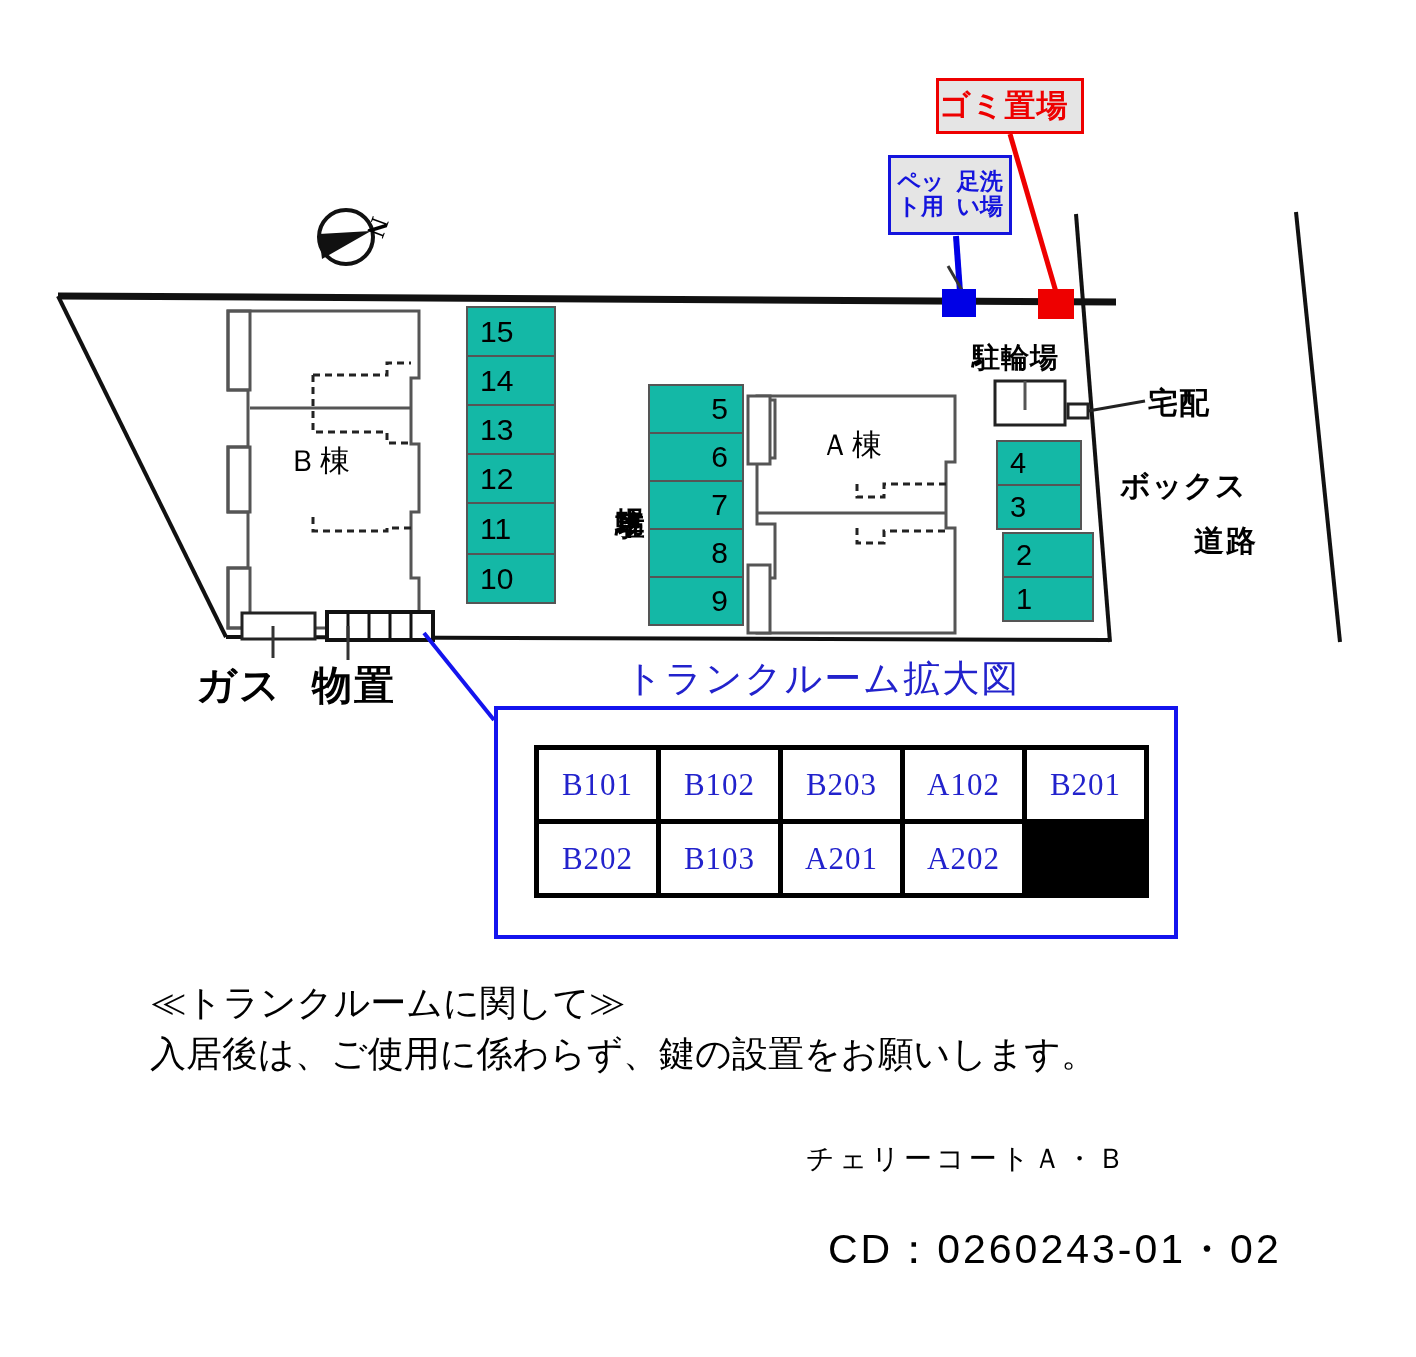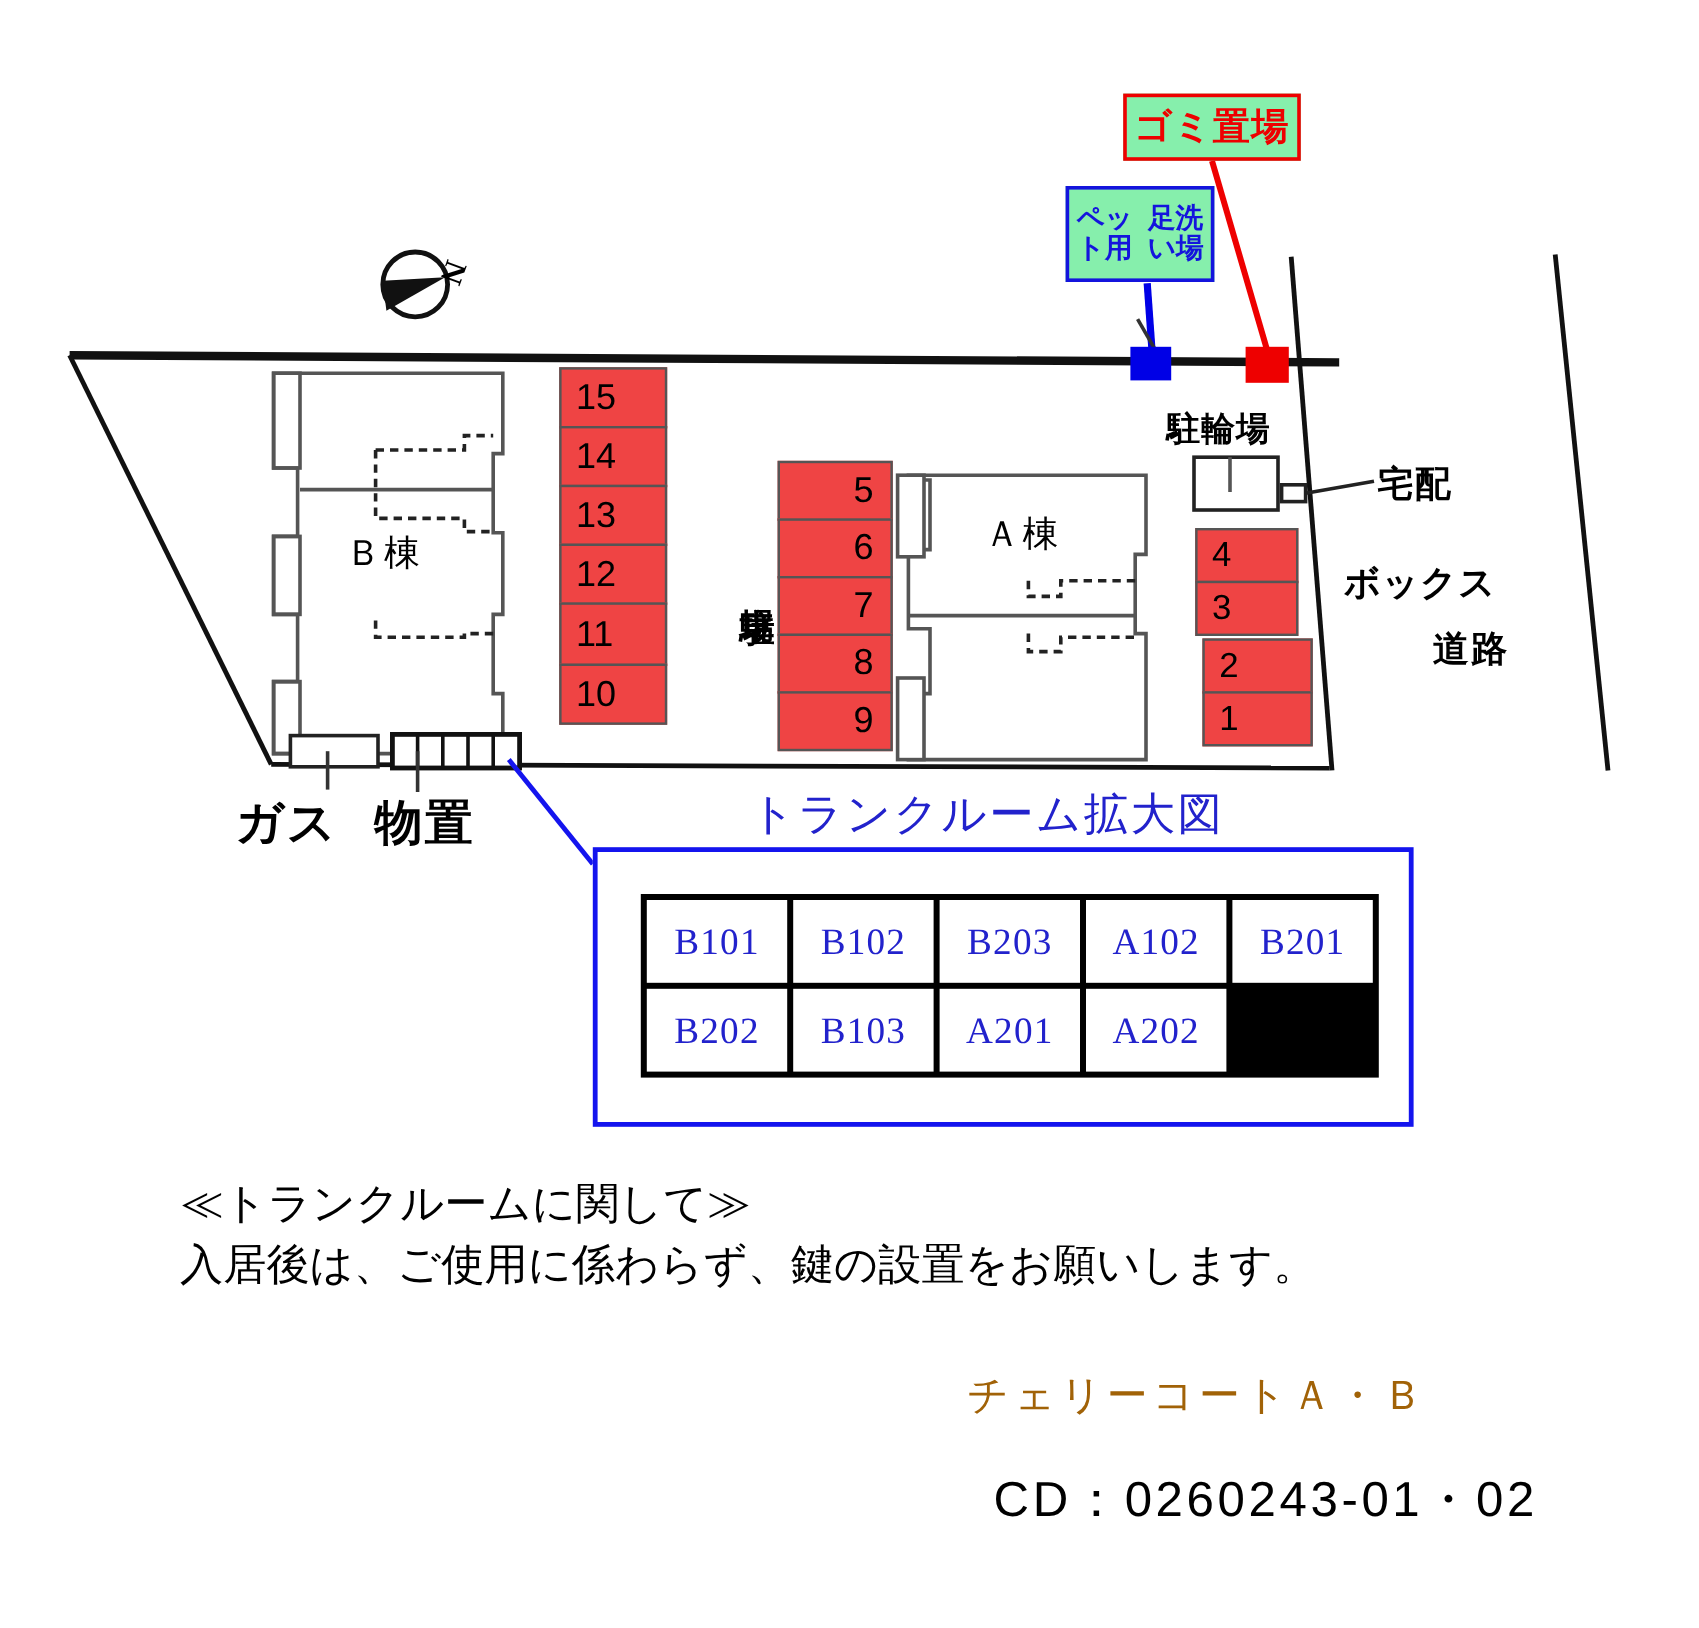--- a/index.html
+++ b/index.html
@@ -10,40 +10,40 @@
   }
   .stage{position:absolute;left:0;top:0;width:1416px;height:1357px;}
   svg.layer{position:absolute;left:0;top:0;width:1416px;height:1357px;pointer-events:none;}
 
   
   .jp{font-family:"Liberation Serif","DejaVu Serif",serif;}
   .jpb{font-family:Liberation Serif, serif;font-weight:bold;}
 
   
   .callout{
-    position:absolute;box-sizing:border-box;background:#86efac;
-    display:flex;align-items:center;justify-content:center;
+    position:absolute;box-sizing:border-box;background:#e5e5e5;
+    display:flex;align-items:center;
     text-align:center;line-height:1.08;font-weight:bold;
     font-family:"Liberation Serif","DejaVu Serif",serif;
   }
   #gomi-callout{
     left:936px;top:78px;width:148px;height:56px;
     border:3px solid #ee0000;color:#ee0000;font-size:31px;letter-spacing:1px;
   }
   #pet-callout{
     left:888px;top:155px;width:124px;height:80px;
     border:3px solid #1414dd;color:#1414dd;font-size:23px;
     flex-direction:row;letter-spacing:0px;
   }
 
   
   .stallcol{position:absolute;box-sizing:border-box;}
   .stall{
     box-sizing:border-box;border:2px solid #555;margin-top:-2px;
-    background:#ef4444;display:flex;align-items:center;
+    background:#14b8a6;display:flex;align-items:center;
     font-family:"Liberation Sans",sans-serif;color:#000;
   }
   .stall:first-child{margin-top:0;}
   .stall.left{justify-content:flex-start;padding-left:12px;}
   .stall.right{justify-content:flex-end;padding-right:14px;}
 
   
   .bldg-label{
     position:absolute;font-size:30px;letter-spacing:2px;
     font-family:"Liberation Sans",sans-serif;color:#000;white-space:nowrap;
@@ -72,22 +72,22 @@
     font-family:"Liberation Serif","DejaVu Serif",serif;
     font-size:31px;color:#2222cc;letter-spacing:1px;
   }
 
   
   #note{
     position:absolute;left:150px;top:978px;font-size:36px;line-height:1.42;
     font-family:"Liberation Serif","DejaVu Serif",serif;color:#000;white-space:pre;
   }
   #prop-name{
-    position:absolute;left:806px;top:1140px;font-size:34px;letter-spacing:4px;
-    font-family:"Liberation Sans",sans-serif;color:#a16207;white-space:nowrap;
+    position:absolute;left:806px;top:1140px;font-size:28px;letter-spacing:4px;
+    font-family:"Liberation Sans",sans-serif;color:#000000;white-space:nowrap;
   }
   #prop-cd{
     position:absolute;left:828px;top:1222px;font-size:41px;letter-spacing:3px;
     font-family:"Liberation Sans",sans-serif;color:#000;white-space:nowrap;
   }
 
   
   .marker{position:absolute;box-sizing:border-box;}
   #pet-marker{left:942px;top:289px;width:34px;height:28px;background:#0000e6;}
   #gomi-marker{left:1038px;top:289px;width:36px;height:30px;background:#ee0000;}

